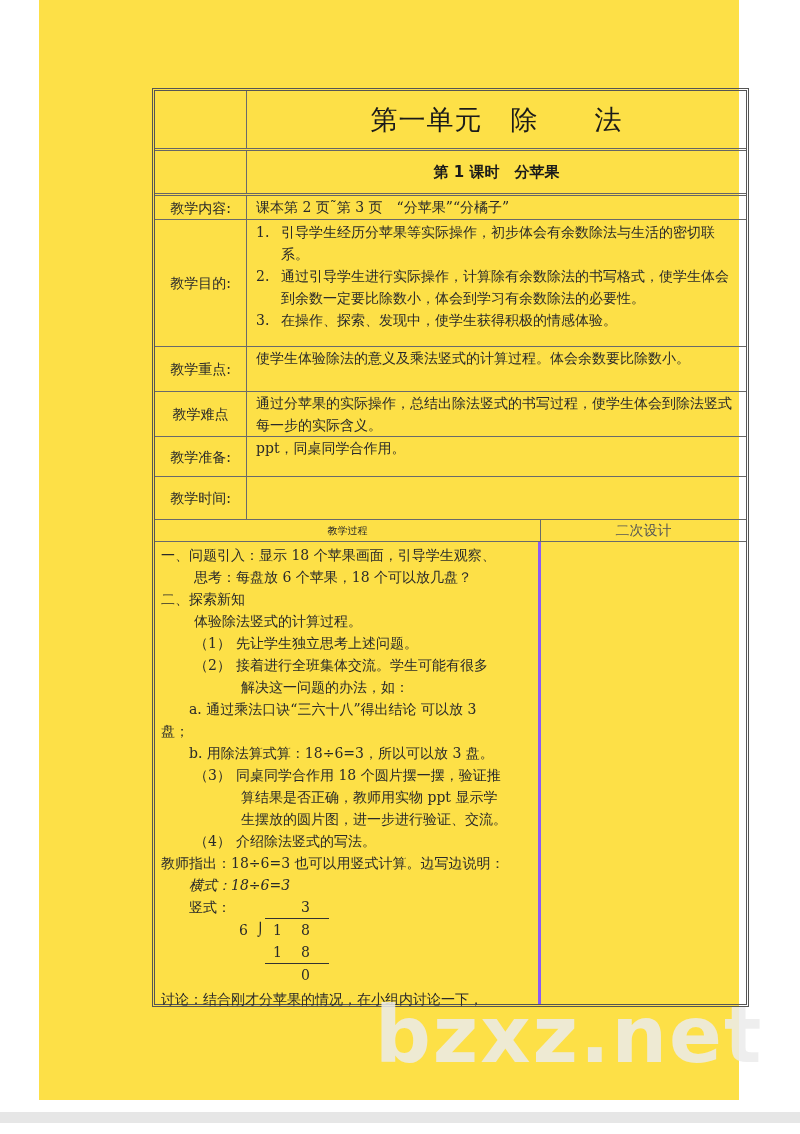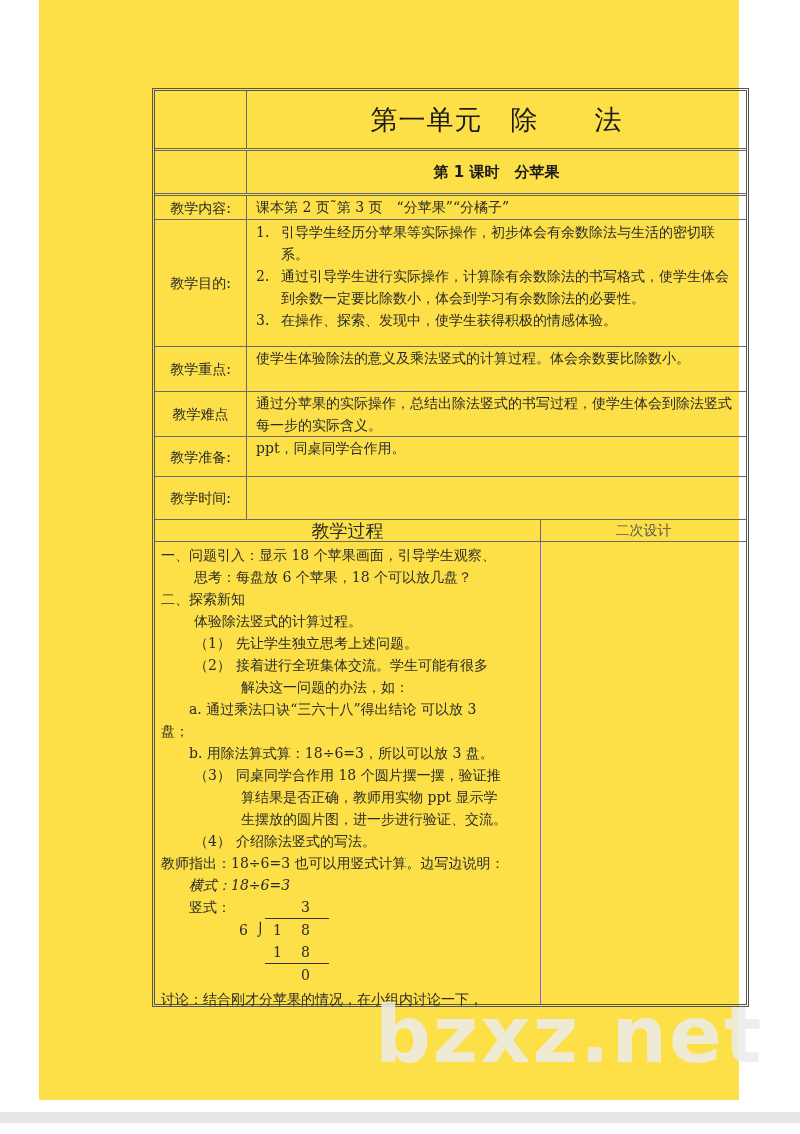--- a/index.html
+++ b/index.html
@@ -21,23 +21,23 @@
   .val { position:absolute; left:92px; right:0; top:0; bottom:0; font-size:14px; line-height:22px;
          padding:0 6px 0 9px; box-sizing:border-box; }
   .title-text { position:absolute; left:92px; right:0; top:0; bottom:0; display:flex; align-items:center;
          justify-content:center; font-size:27px; font-family:"DejaVu Sans","Liberation Sans",sans-serif;
          letter-spacing:1px; color:#1a1a1a; }
   .lesson-text { position:absolute; left:92px; right:0; top:0; bottom:0; display:flex; align-items:center;
          justify-content:center; font-size:15px; font-family:"DejaVu Sans","Liberation Sans",sans-serif; font-weight:bold; color:#1a1a1a; }
   .obj-item { display:flex; }
   .obj-num { width:25px; flex:none; }
   .proc-head { position:absolute; left:0; top:0; bottom:0; width:386px; border-right:1px solid #6a6a6a;
-         box-sizing:border-box; text-align:center; font-size:18px; line-height:21px; }
+         box-sizing:border-box; text-align:center; font-size:10px; line-height:21px; }
   .proc-head2 { position:absolute; left:386px; right:0; top:0; bottom:0; text-align:center; font-size:14px; line-height:21px; color:#555; }
-  .body-left { position:absolute; left:0; top:0; bottom:0; width:386px; border-right:1px solid #8b5cf6;
+  .body-left { position:absolute; left:0; top:0; bottom:0; width:386px; border-right:3px solid #8b5cf6;
          box-sizing:border-box; font-size:14px; line-height:22px; padding:2px 4px 0 6px; }
   .body-right { position:absolute; left:386px; right:0; top:0; bottom:0; }
   .ln { white-space:nowrap; }
   .ind1 { padding-left:33px; }
   .ind3 { padding-left:80px; }
   .ind-a { padding-left:28px; }
   .paren { display:inline-block; width:42px; }
   .longdiv { position:relative; height:92px; margin-left:0; }
   .ld { position:absolute; font-size:14px;text-align:right; }
   .ld-line { position:absolute; height:1px; background:#333; }

